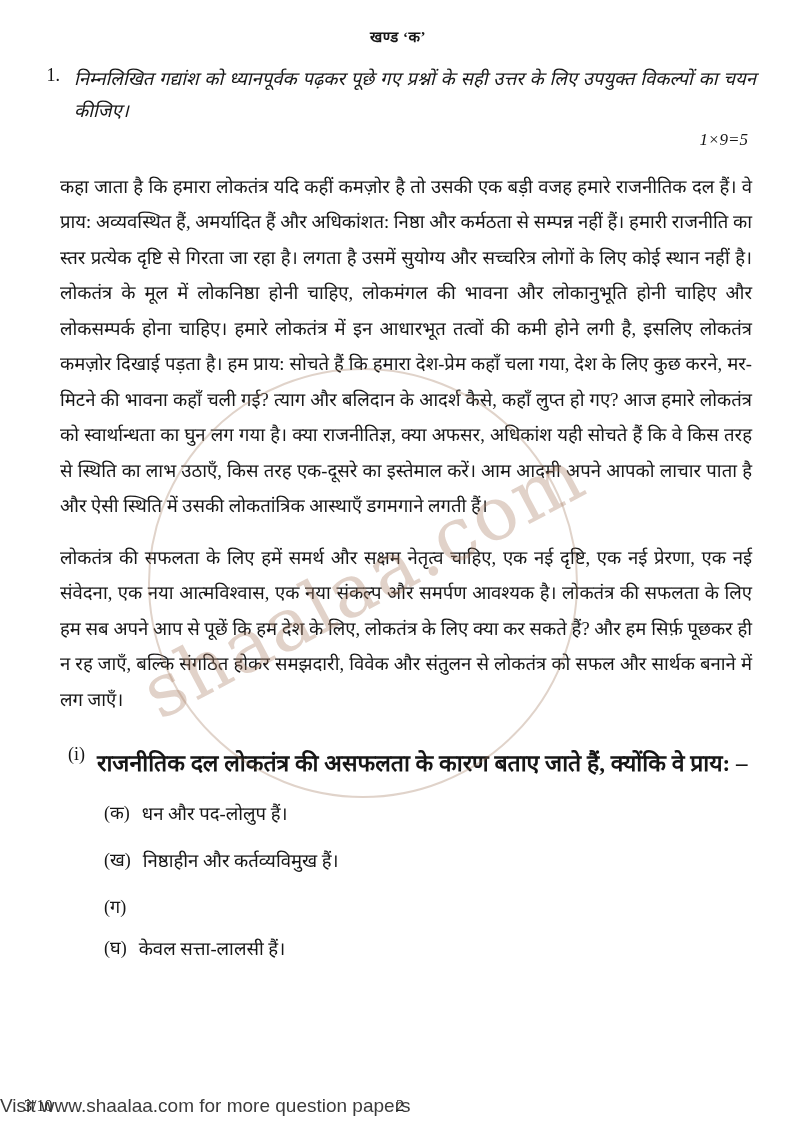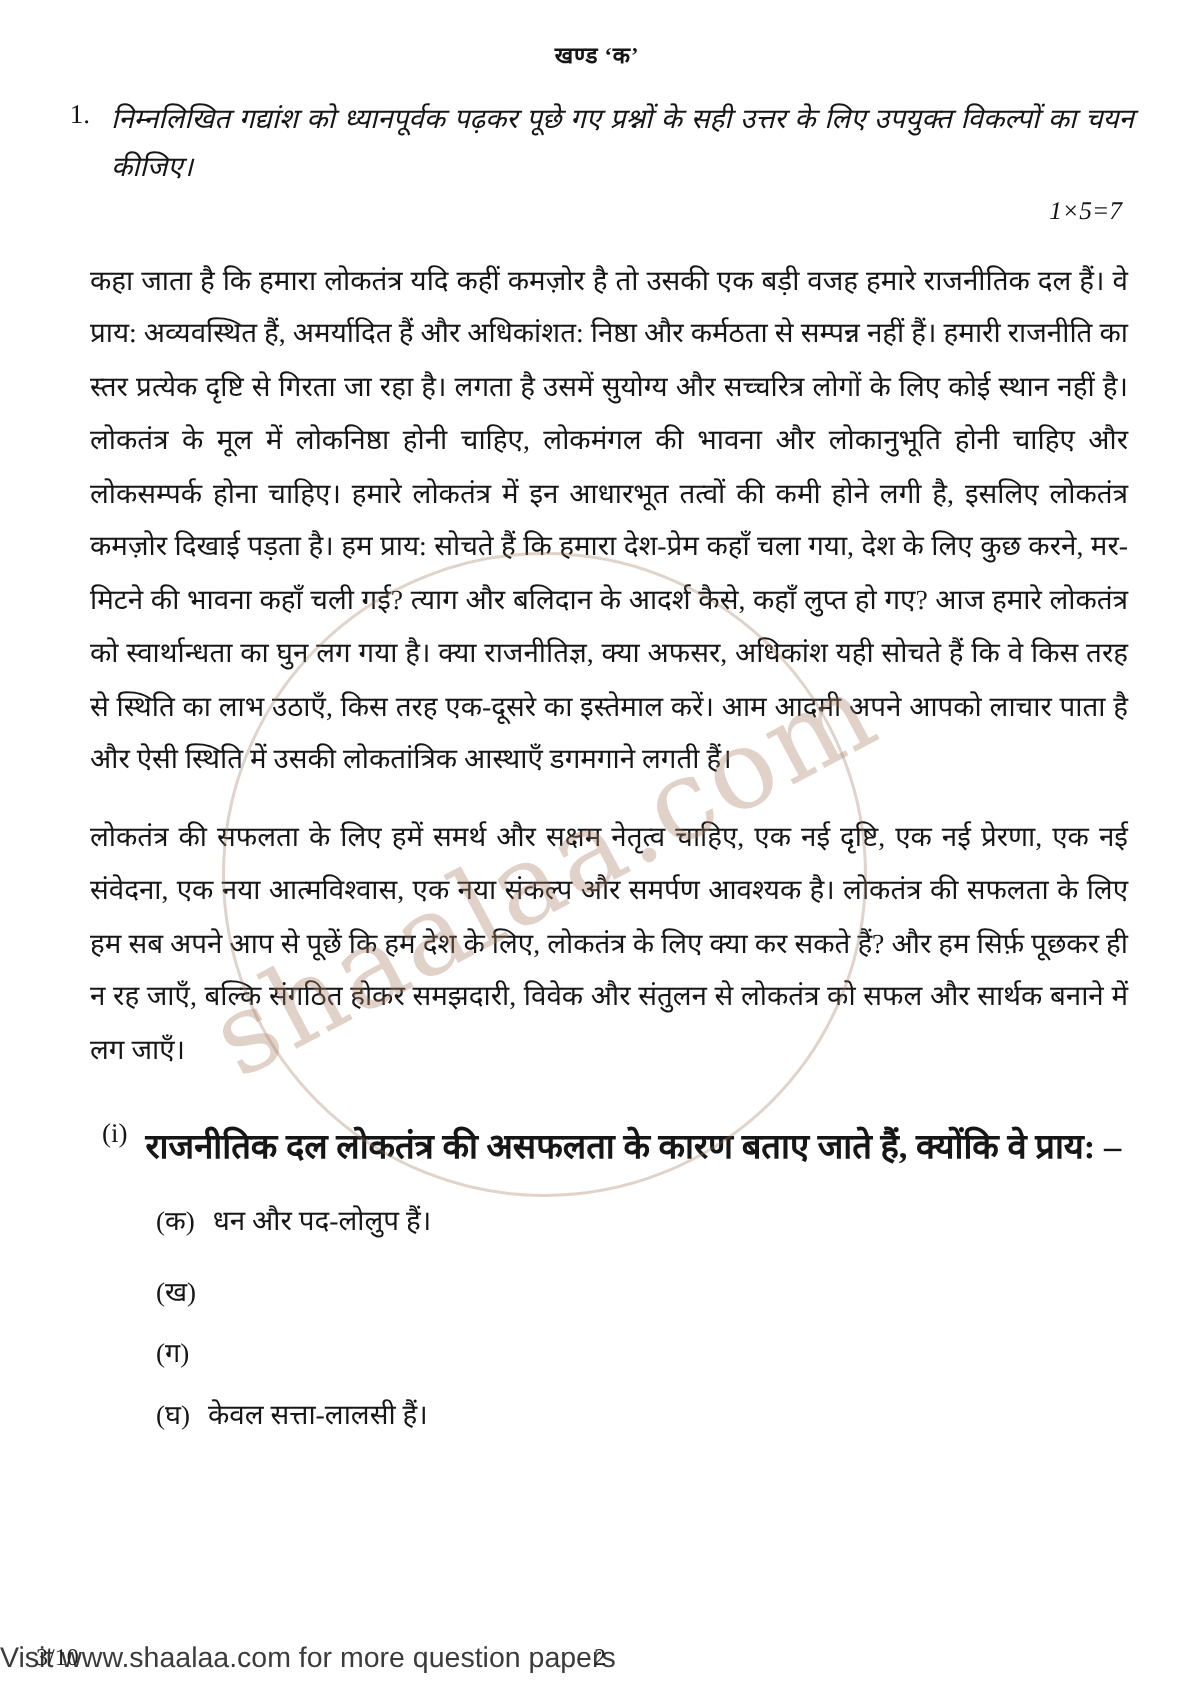--- a/index.html
+++ b/index.html
@@ -167,41 +167,42 @@
 <body>
 
 <div class="page">
 
   <div class="section-heading">खण्ड ‘क’</div>
 
   <div class="q-block">
     <div class="q-num">1.</div>
     <div class="q-body">
       <p class="q-text">निम्नलिखित गद्यांश को ध्यानपूर्वक पढ़कर पूछे गए प्रश्नों के सही उत्तर के लिए उपयुक्त विकल्पों का चयन कीजिए।</p>
-      <div class="marks-line">1×5=7</div>
+      <div class="marks-line">1×9=5</div>
     </div>
   </div>
 
   <div class="passage">
     <p>कहा जाता है कि हमारा लोकतंत्र यदि कहीं कमज़ोर है तो उसकी एक बड़ी वजह हमारे राजनीतिक दल हैं। वे प्राय: अव्यवस्थित हैं, अमर्यादित हैं और अधिकांशत: निष्ठा और कर्मठता से सम्पन्न नहीं हैं। हमारी राजनीति का स्तर प्रत्येक दृष्टि से गिरता जा रहा है। लगता है उसमें सुयोग्य और सच्चरित्र लोगों के लिए कोई स्थान नहीं है। लोकतंत्र के मूल में लोकनिष्ठा होनी चाहिए, लोकमंगल की भावना और लोकानुभूति होनी चाहिए और लोकसम्पर्क होना चाहिए। हमारे लोकतंत्र में इन आधारभूत तत्वों की कमी होने लगी है, इसलिए लोकतंत्र कमज़ोर दिखाई पड़ता है। हम प्राय: सोचते हैं कि हमारा देश-प्रेम कहाँ चला गया, देश के लिए कुछ करने, मर-मिटने की भावना कहाँ चली गई? त्याग और बलिदान के आदर्श कैसे, कहाँ लुप्त हो गए? आज हमारे लोकतंत्र को स्वार्थान्धता का घुन लग गया है। क्या राजनीतिज्ञ, क्या अफसर, अधिकांश यही सोचते हैं कि वे किस तरह से स्थिति का लाभ उठाएँ, किस तरह एक-दूसरे का इस्तेमाल करें। आम आदमी अपने आपको लाचार पाता है और ऐसी स्थिति में उसकी लोकतांत्रिक आस्थाएँ डगमगाने लगती हैं।</p>
     <p>लोकतंत्र की सफलता के लिए हमें समर्थ और सक्षम नेतृत्व चाहिए, एक नई दृष्टि, एक नई प्रेरणा, एक नई संवेदना, एक नया आत्मविश्वास, एक नया संकल्प और समर्पण आवश्यक है। लोकतंत्र की सफलता के लिए हम सब अपने आप से पूछें कि हम देश के लिए, लोकतंत्र के लिए क्या कर सकते हैं? और हम सिर्फ़ पूछकर ही न रह जाएँ, बल्कि संगठित होकर समझदारी, विवेक और संतुलन से लोकतंत्र को सफल और सार्थक बनाने में लग जाएँ।</p>
   </div>
 
   <div class="sub-q">
     <div class="sub-q-label">(i)</div>
     <div class="sub-q-text">राजनीतिक दल लोकतंत्र की असफलता के कारण बताए जाते हैं, क्योंकि वे प्राय: –</div>
   </div>
 
   <div class="options">
     <div class="option-row">
       <span class="option-label">(क)</span>
       <span class="option-text">धन और पद-लोलुप हैं।</span>
     </div>
     <div class="option-row">
       <span class="option-label">(ख)</span>
+      <span class="option-text">निष्ठाहीन और कर्तव्यविमुख हैं।</span>
     </div>
     <div class="option-row">
       <span class="option-label">(ग)</span>
     </div>
     <div class="option-row">
       <span class="option-label">(घ)</span>
       <span class="option-text">केवल सत्ता-लालसी हैं।</span>
     </div>
   </div>
 

